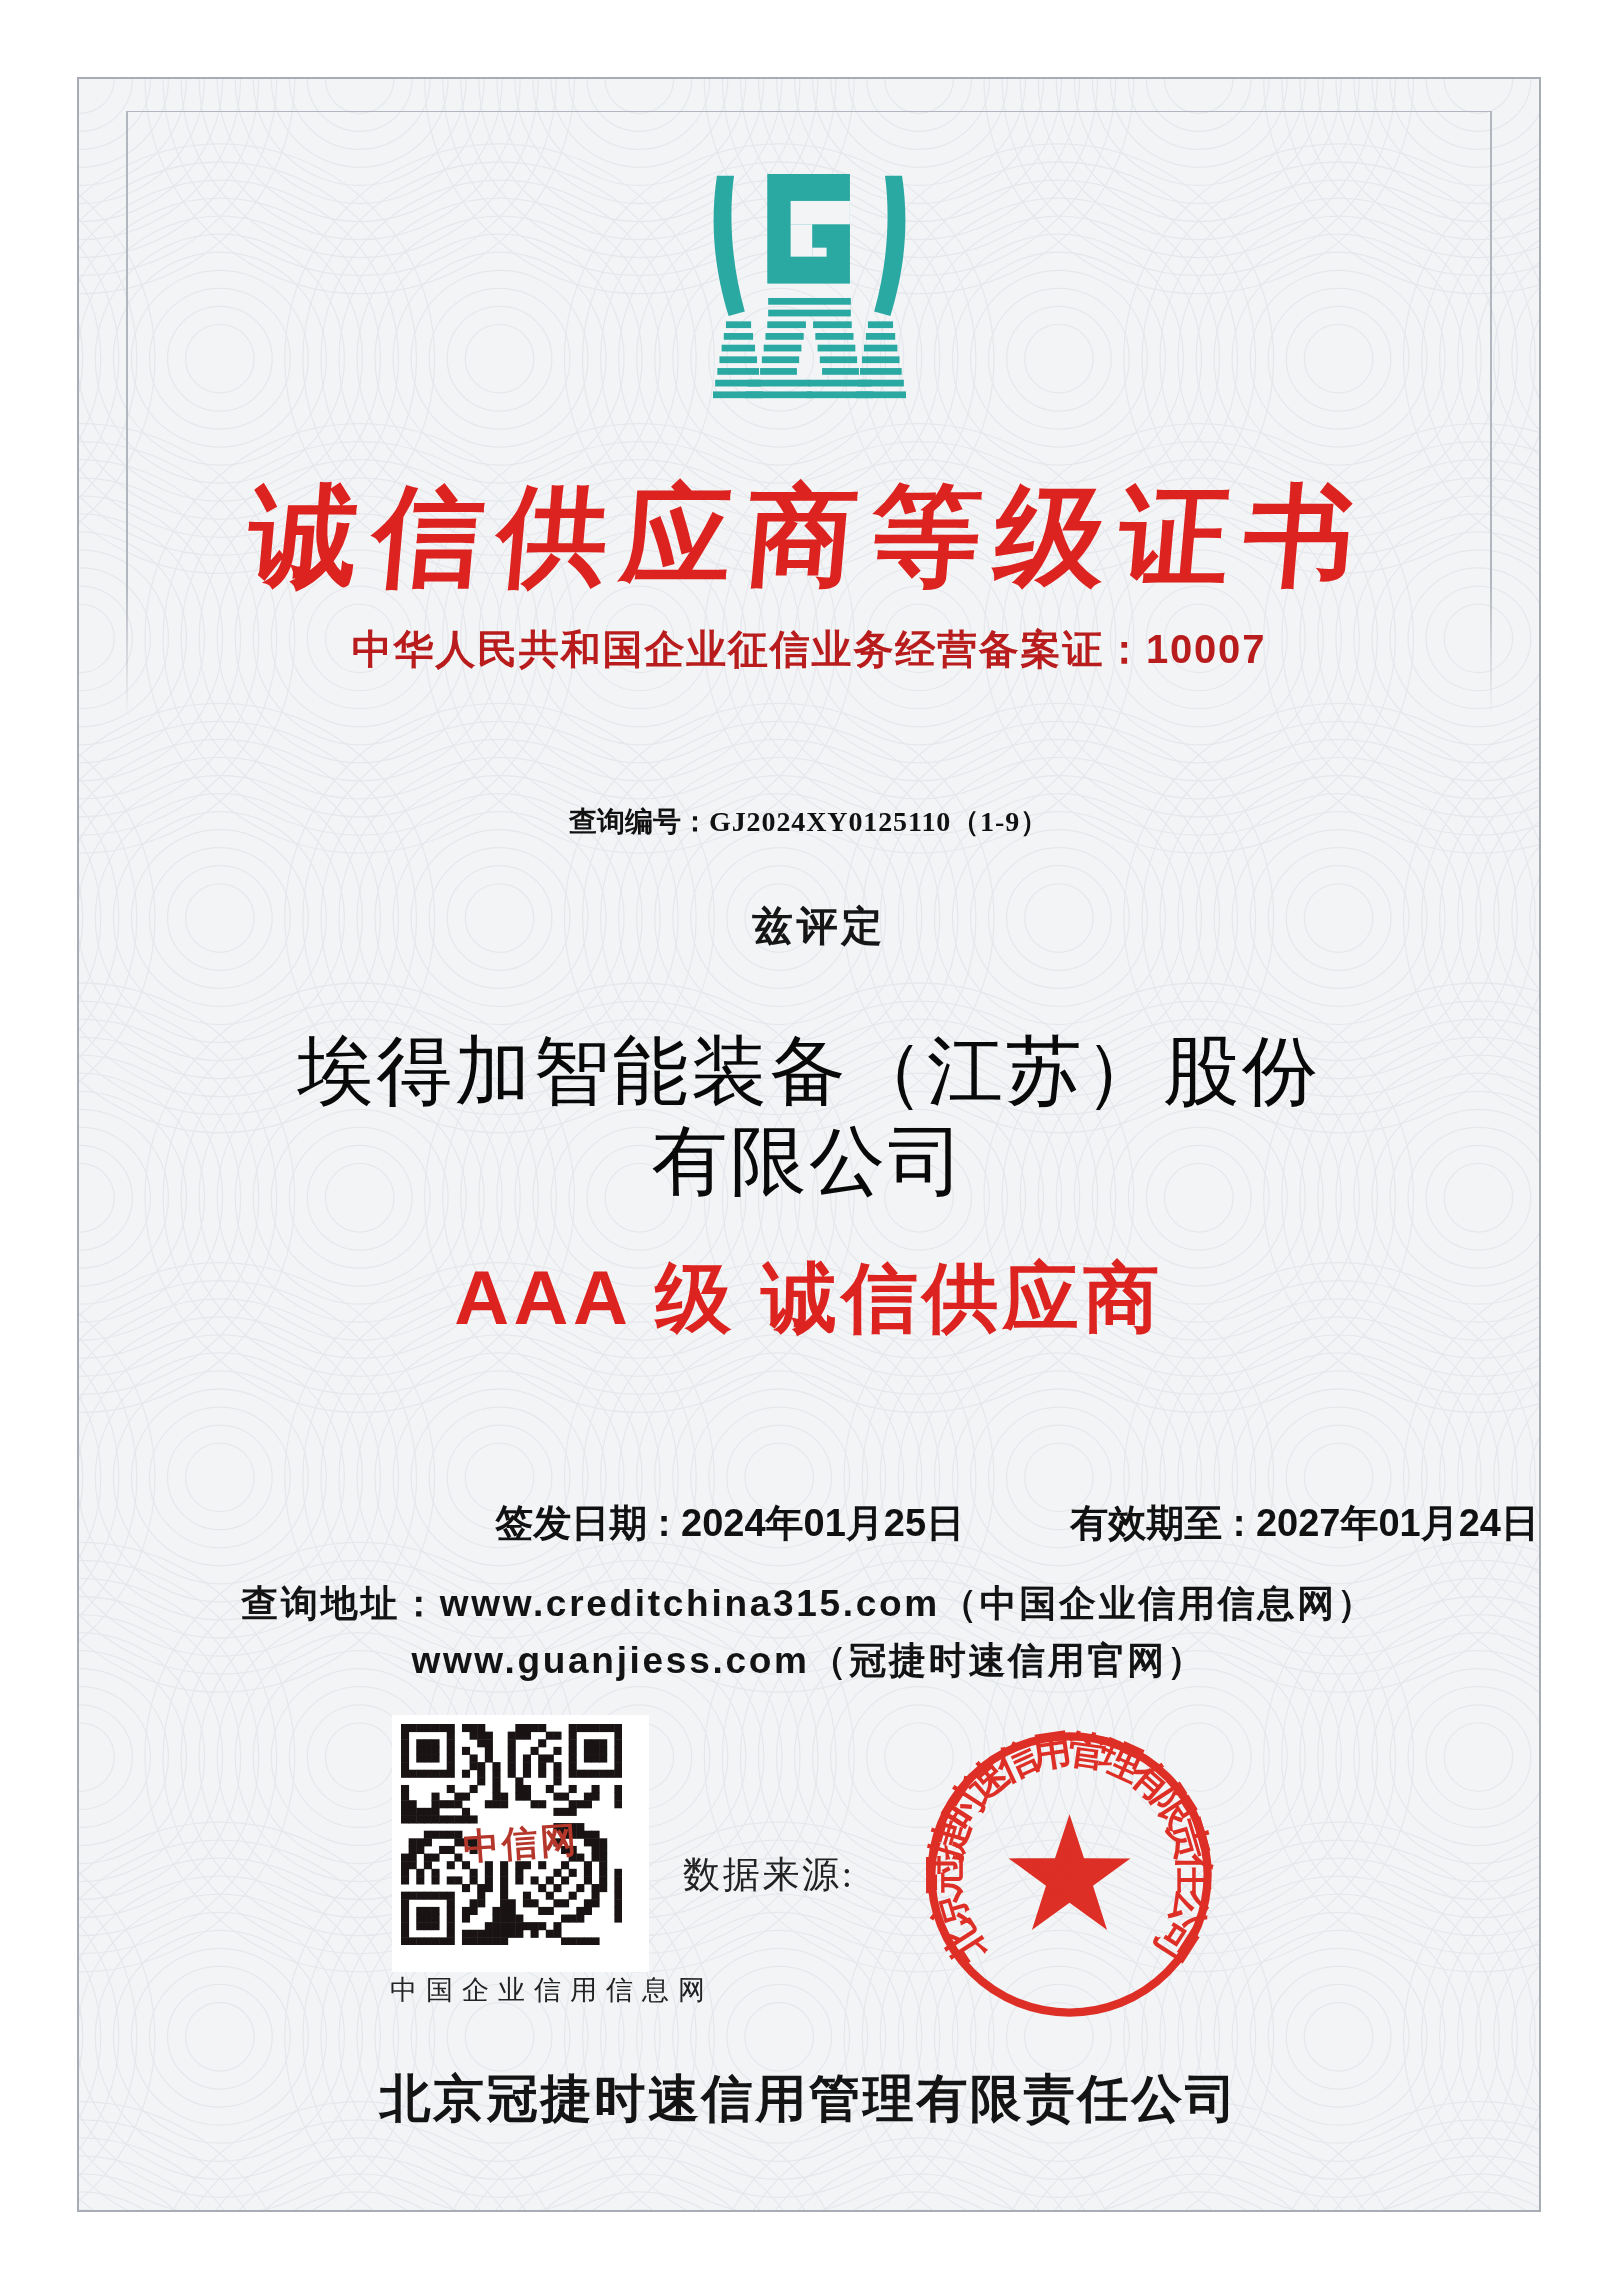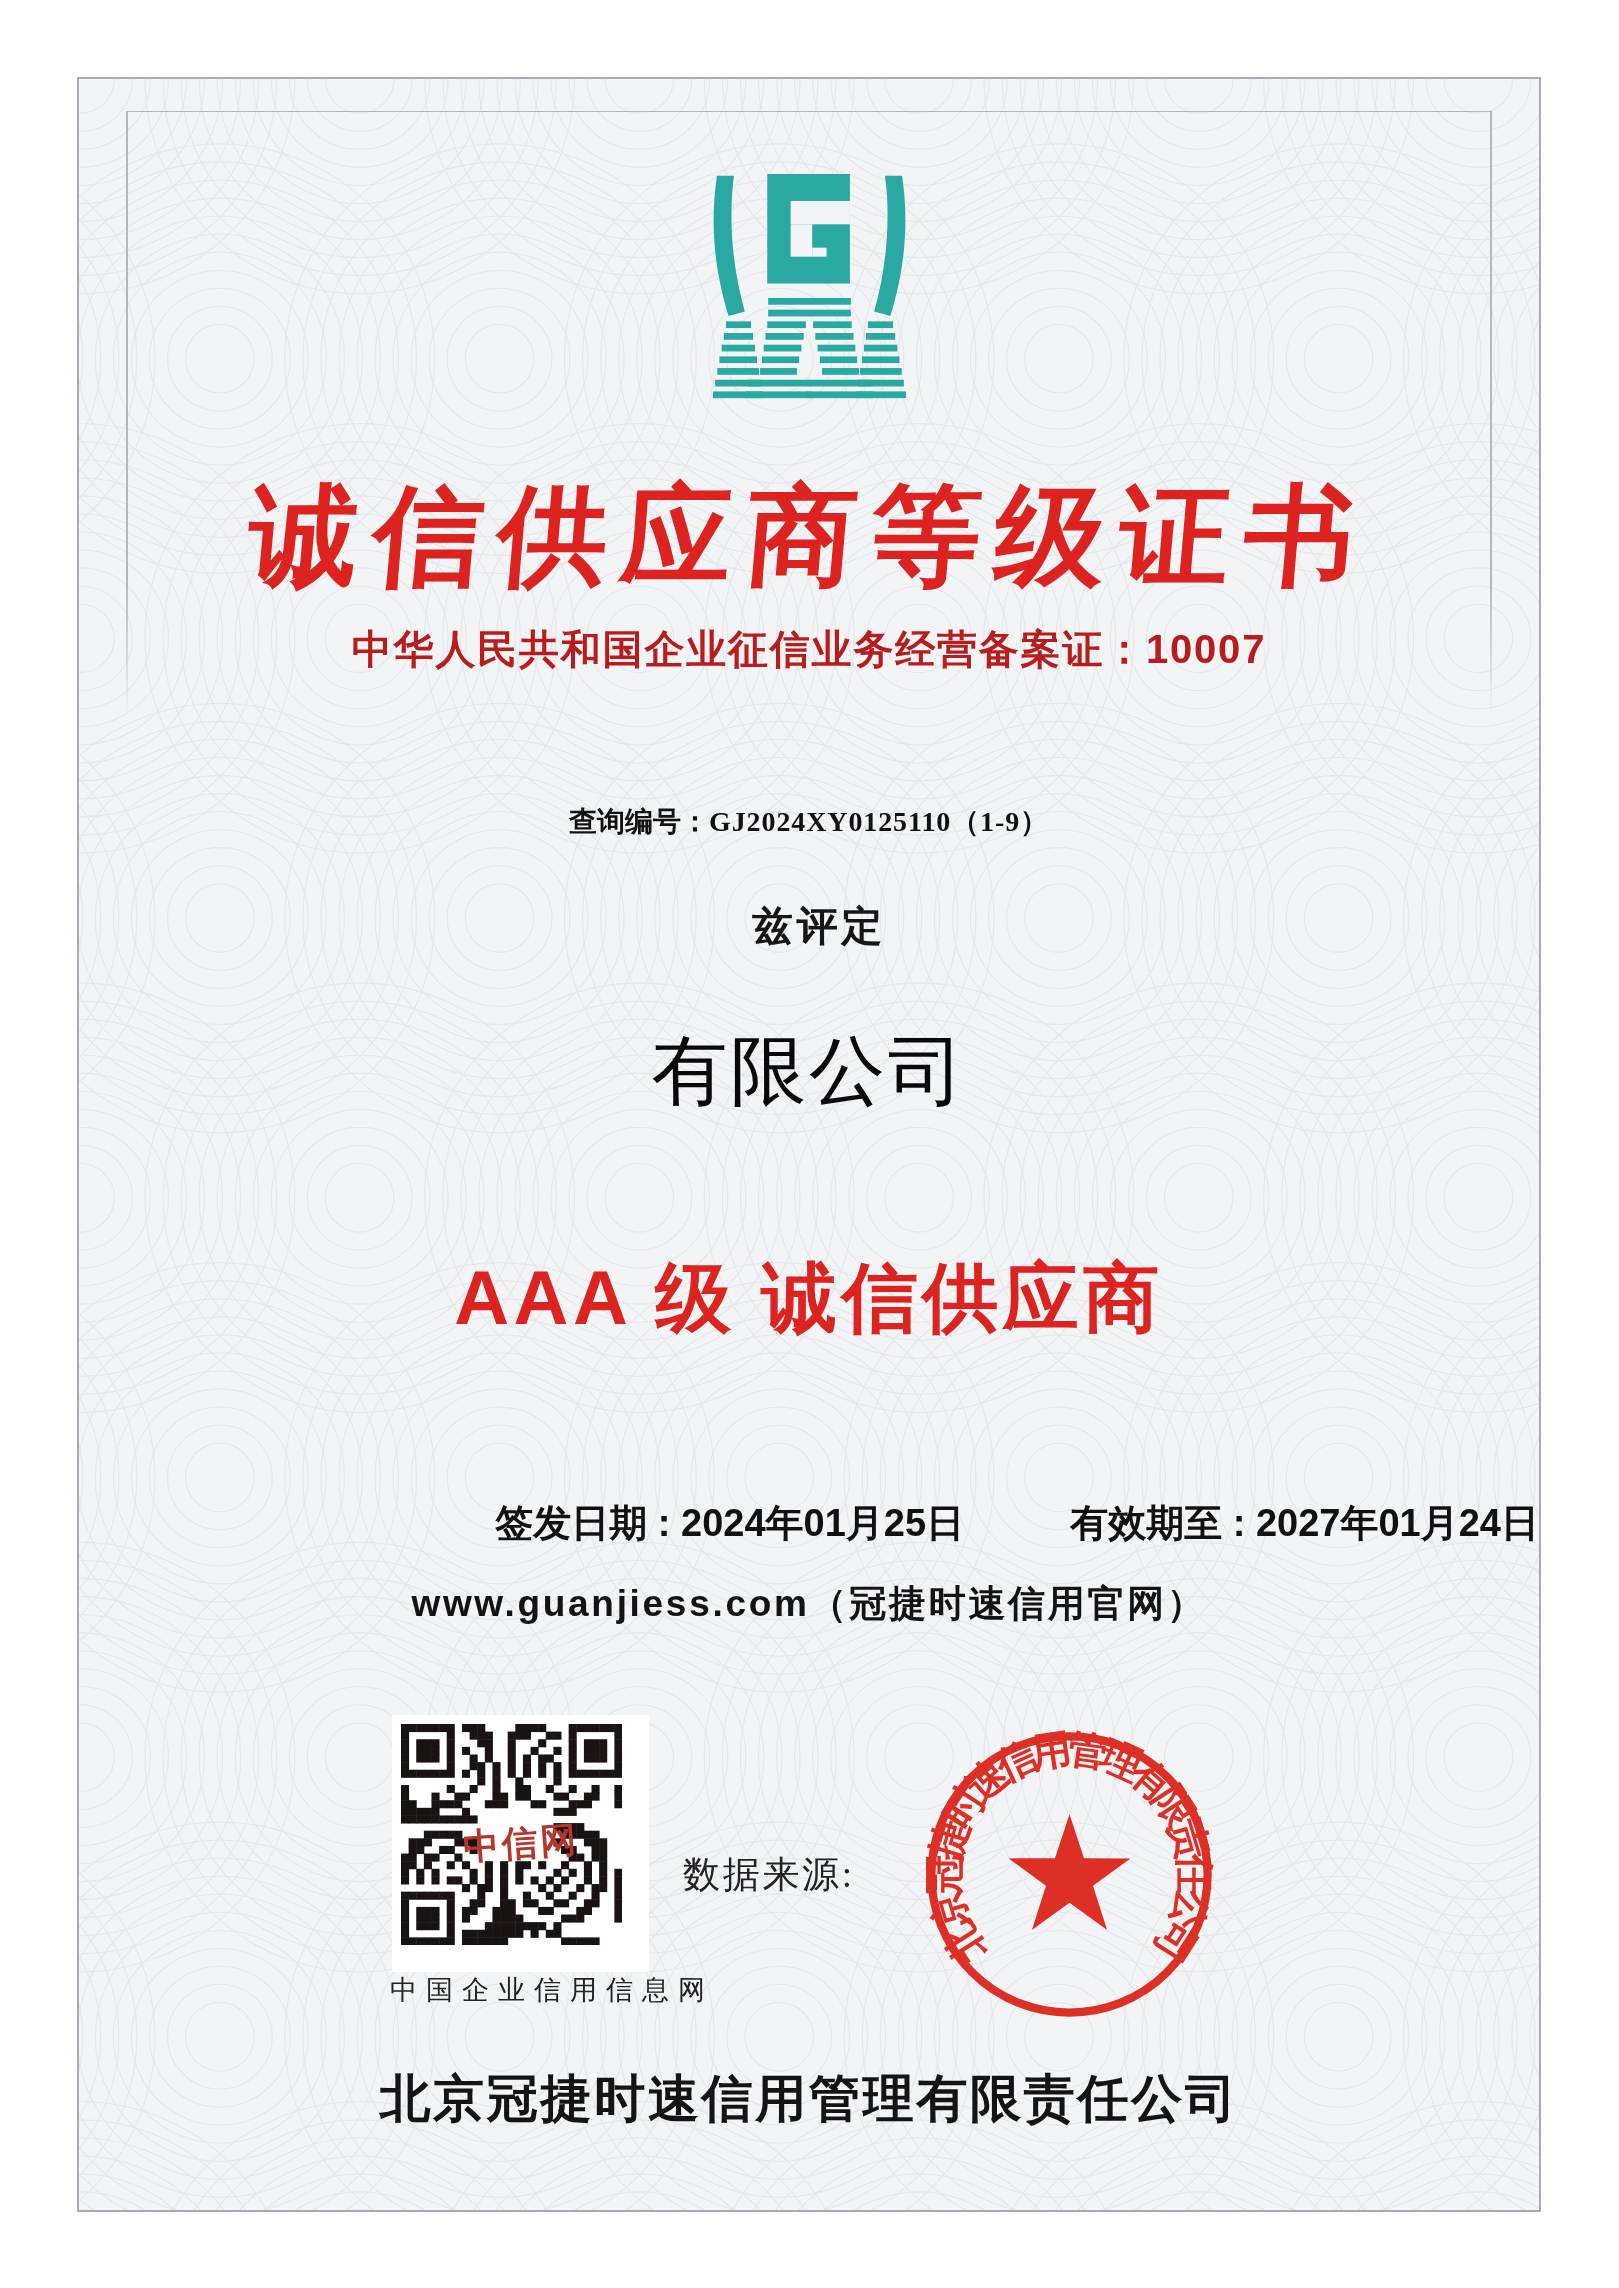--- a/index.html
+++ b/index.html
@@ -1056,30 +1056,32 @@
 
     <div class="abs-c cert-subtitle">中华人民共和国企业征信业务经营备案证：10007</div>
 
     <div class="abs-c query-line">
       <span class="q-label">查询编号：</span><span class="q-number">GJ2024XY0125110（1-9）</span>
     </div>
 
     <div class="abs-c assess-line">兹评定</div>
 
     <div class="abs-c company-name">
+      <div>埃得加智能装备（江苏）股份</div>
       <div>有限公司</div>
     </div>
 
     <div class="abs-c rating-line">AAA 级  诚信供应商</div>
 
     <div class="abs-c dates-row">
       <span class="date-part"><span>签发日期 : </span><span>2024年01月25日</span></span><span class="gap"></span><span class="date-part"><span>有效期至 : </span><span>2027年01月24日</span></span>
     </div>
 
     <div class="abs-c urls-block">
+      <div><span>查询地址：</span><span>www.creditchina315.com（中国企业信用信息网）</span></div>
       <div>www.guanjiess.com（冠捷时速信用官网）</div>
     </div>
 
     <div class="qr-col">
       <div class="qr-box">
         <svg id="qr-svg" xmlns="http://www.w3.org/2000/svg" width="221" height="221" viewBox="0 0 246 246">
             <rect x="0.00" y="0.00" width="9" height="9" fill="#191314"></rect>
             <rect x="8.48" y="0.00" width="9" height="9" fill="#191314"></rect>
             <rect x="16.97" y="0.00" width="9" height="9" fill="#191314"></rect>
             <rect x="25.45" y="0.00" width="9" height="9" fill="#191314"></rect>

